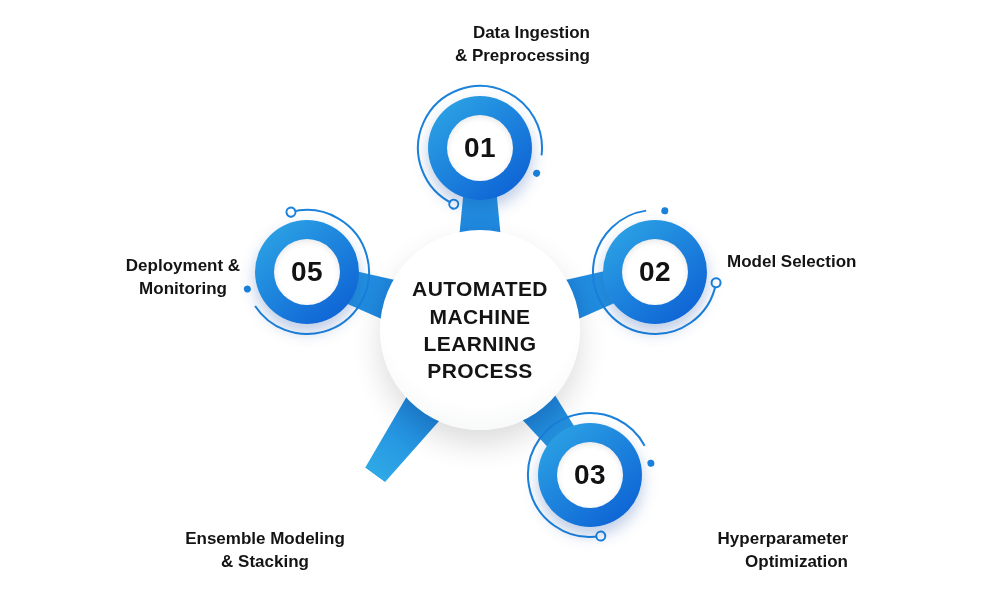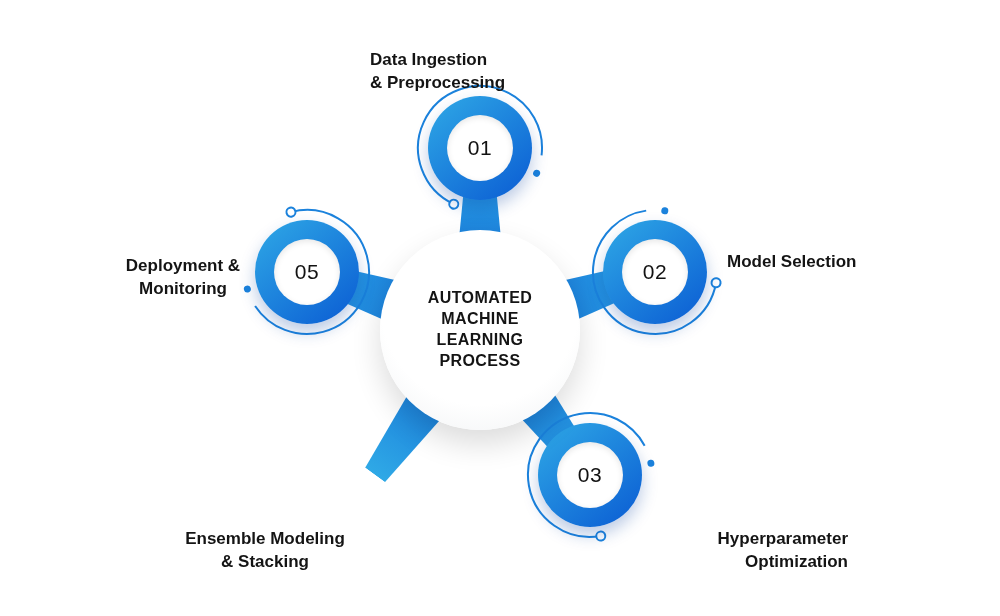--- a/index.html
+++ b/index.html
@@ -39,37 +39,37 @@
 
   .ring {
     position:absolute; left:0; top:0; width:104px; height:104px; border-radius:50%;
     background:linear-gradient(140deg, var(--blue-light) 0%, var(--blue-dark) 100%);
     box-shadow:0 8px 16px rgba(13,70,160,0.28);
     display:flex; align-items:center; justify-content:center;
   }
   .disc {
     width:66px; height:66px; border-radius:50%; background:#ffffff;
     display:flex; align-items:center; justify-content:center;
-    font-weight:400; font-size:21px; letter-spacing:0.5px; color:#121212;
+    font-weight:700; font-size:28px; letter-spacing:0.5px; color:#121212;
     box-shadow:inset 0 2px 6px rgba(0,0,0,0.10);
   }
 
   
   .center {
     position:absolute; left:380px; top:230px; width:200px; height:200px;
     border-radius:50%; z-index:5;
     background:radial-gradient(circle at 50% 38%, #ffffff 62%, #eef0f2 100%);
     box-shadow:0 14px 30px rgba(0,0,0,0.14);
     display:flex; align-items:center; justify-content:center; text-align:center;
   }
-  .center-title { font-weight:700; font-size:16px; line-height:1.3; color:var(--text-dark); letter-spacing:0.4px; }
+  .center-title { font-weight:700; font-size:21px; line-height:1.3; color:var(--text-dark); letter-spacing:0.4px; }
 
   
   .label { position:absolute; font-weight:700; font-size:17px; line-height:1.35; color:var(--text-dark); z-index:6; }
-  .label-1 { left:370px; top:49px;  width:220px; text-align:left; }
+  .label-1 { left:370px; top:22px;  width:220px; text-align:right; }
   .label-2 { left:727px; top:251px; width:185px; text-align:left; }
   .label-3 { left:643px; top:528px; width:205px; text-align:right; }
   .label-4 { left:155px; top:528px; width:220px; text-align:center; }
   .label-5 { left:88px;  top:255px; width:190px; text-align:center; }
 </style>
 </head>
 <body>
 
 <div class="canvas">
 

